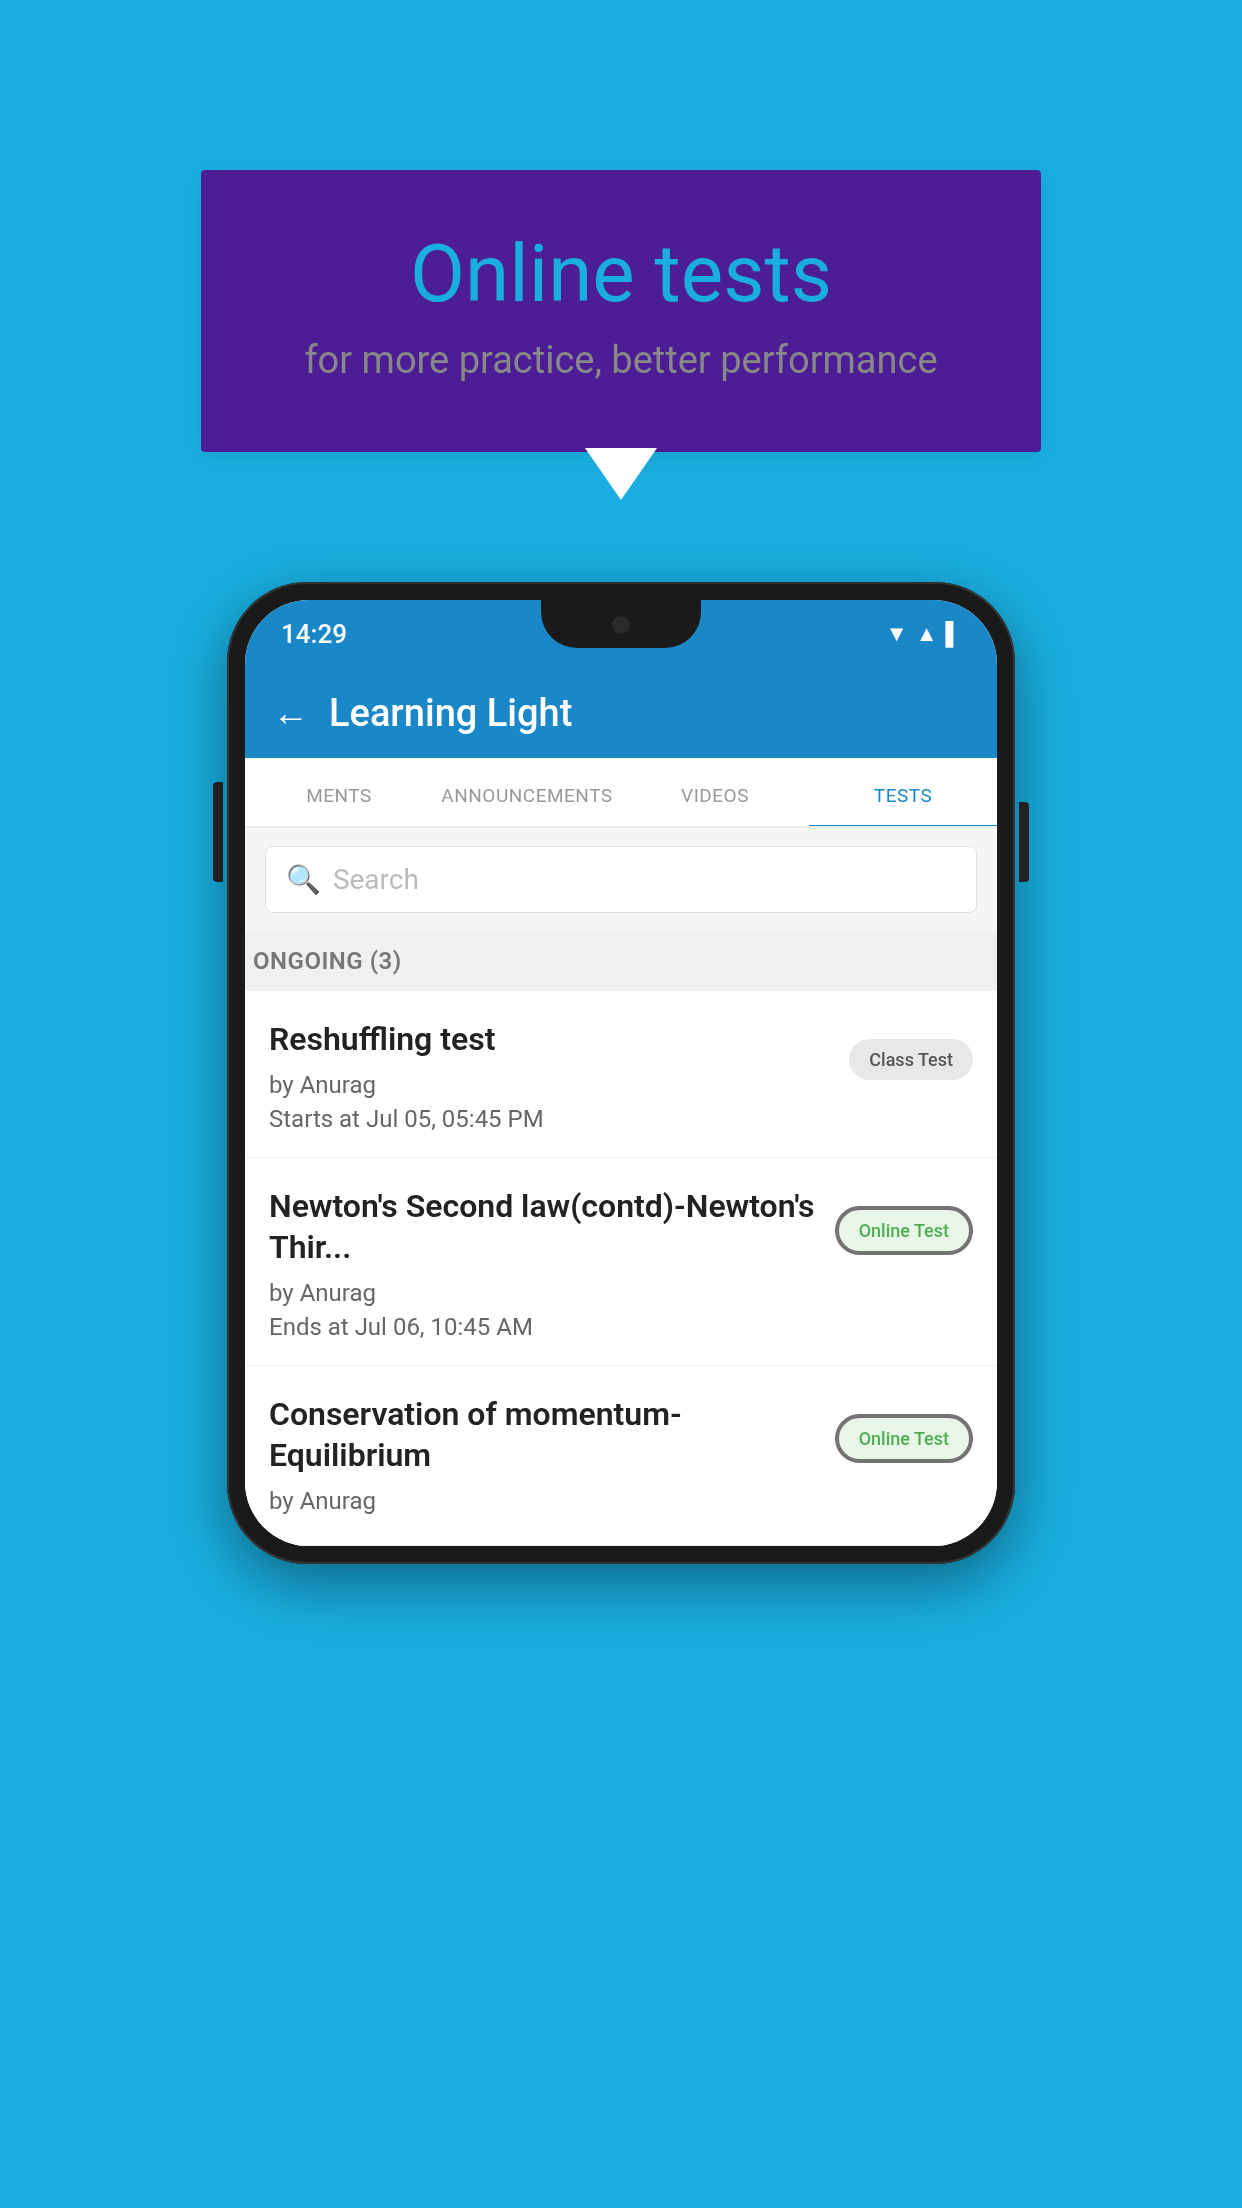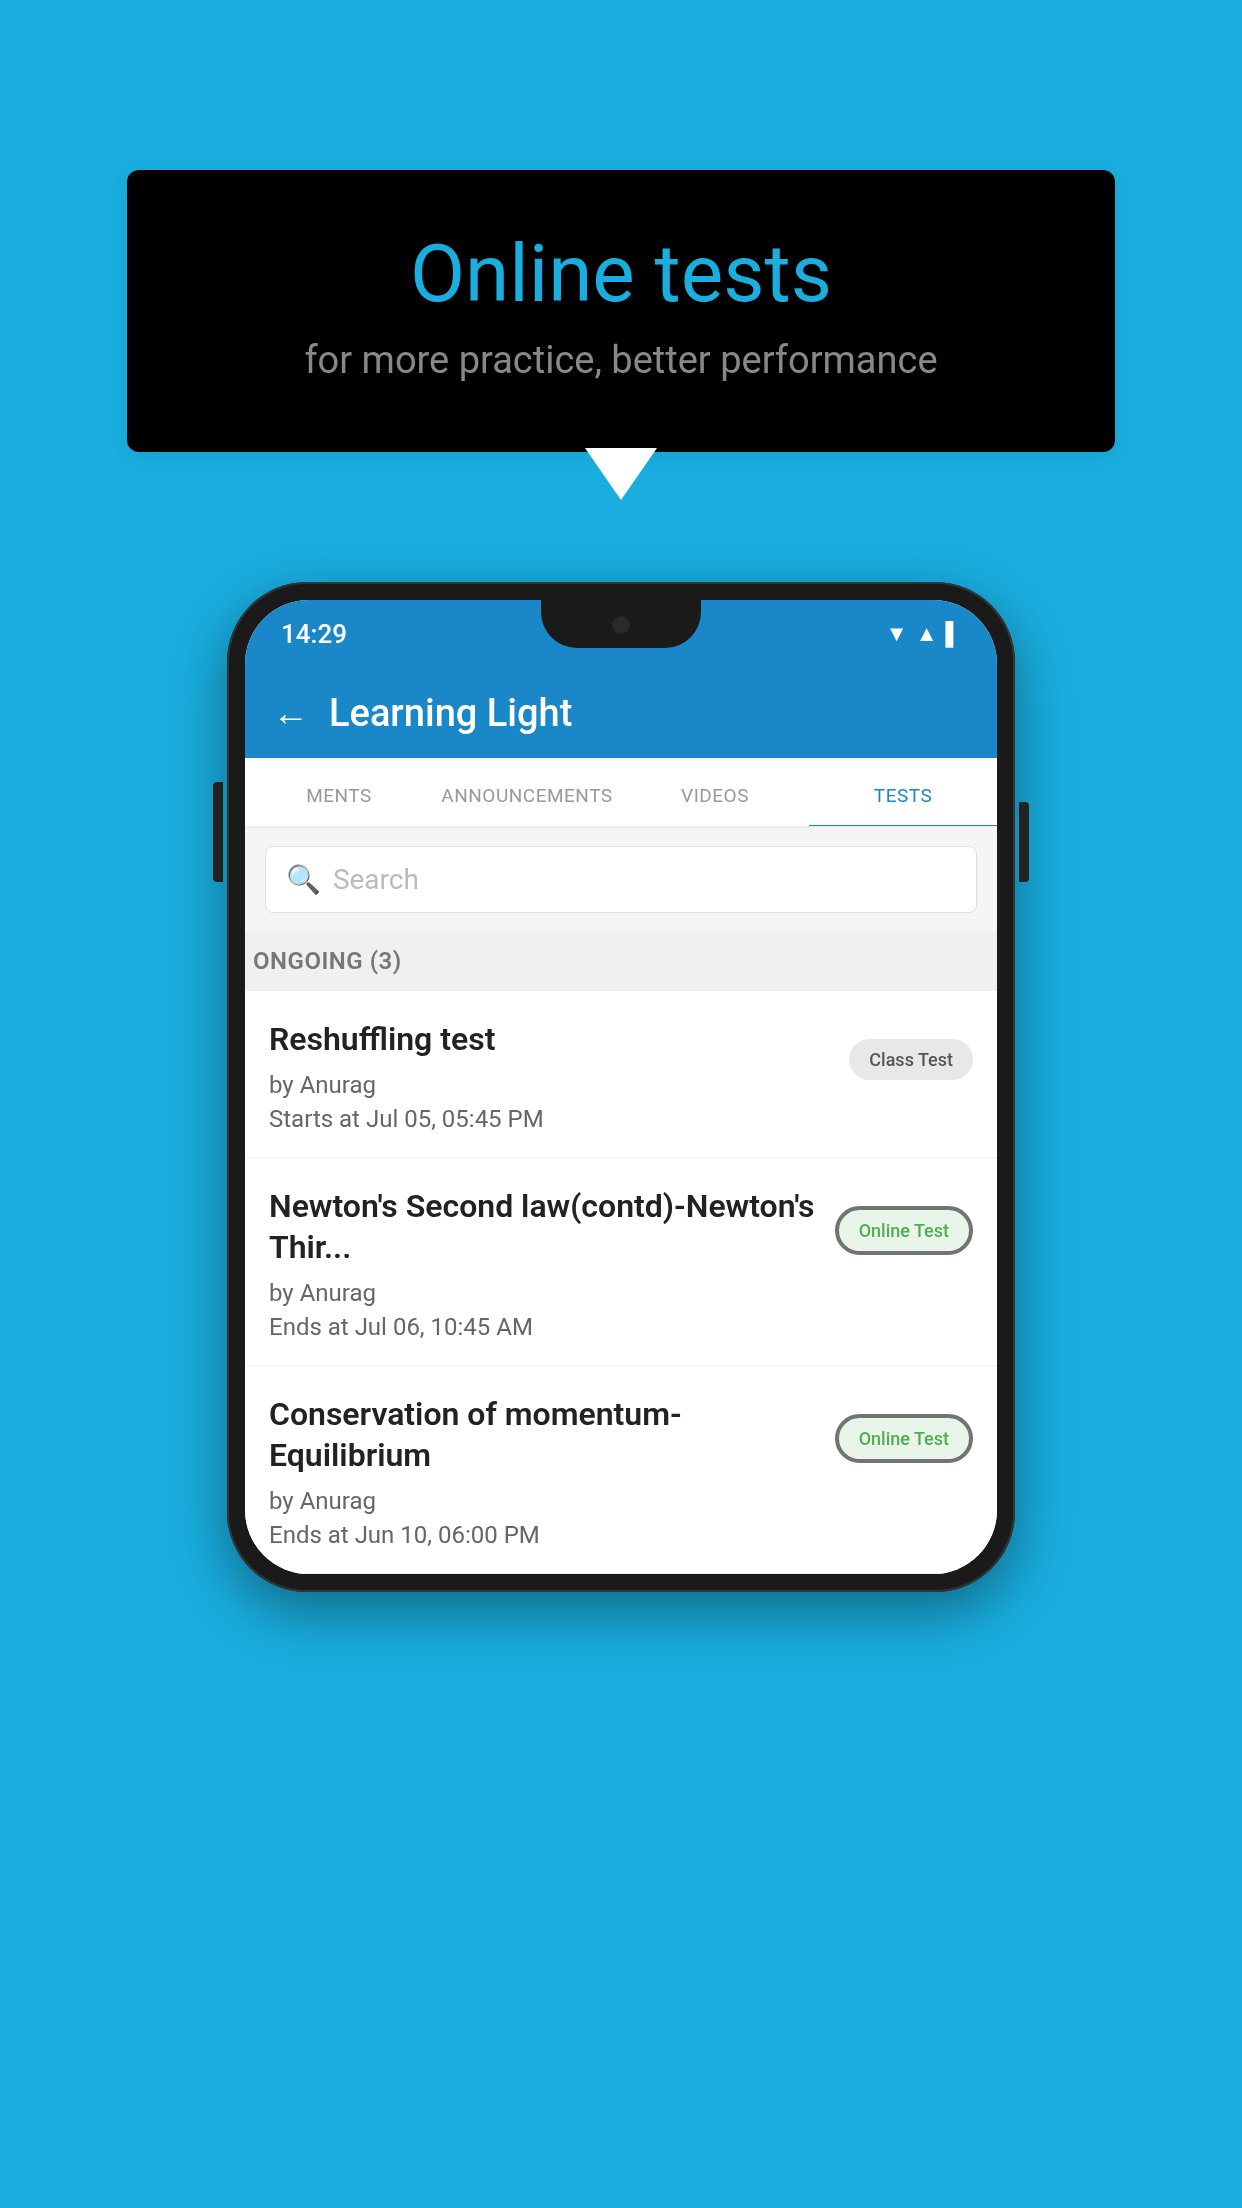--- a/index.html
+++ b/index.html
@@ -11,24 +11,24 @@
       font-family: 'Roboto', Arial, sans-serif;
       display: flex;
       flex-direction: column;
       align-items: center;
       position: relative;
       overflow: hidden;
     }
 
     
     .speech-bubble {
-      background: #000000;
-      border-radius: 12px;
+      background: #4c1d95;
+      border-radius: 4px;
       padding: 60px 80px 70px;
-      width: 988px;
+      width: 840px;
       margin-top: 170px;
       text-align: center;
       position: relative;
       box-shadow: 0 4px 20px rgba(0,0,0,0.08);
     }
 
     .speech-bubble::after {
       content: '';
       position: absolute;
       bottom: -48px;
@@ -379,21 +379,20 @@
           <div class="test-by">by Anurag</div>
           <div class="test-date">Ends at  Jul 06, 10:45 AM</div>
         </div>
         <span class="test-badge badge-online">Online Test</span>
       </div>
 
       <div class="test-item">
         <div class="test-info">
           <div class="test-title">Conservation of momentum-Equilibrium</div>
           <div class="test-by">by Anurag</div>
-          <div class="test-date">Ends at  Jun 10, 06:00 PM</div>
         </div>
         <span class="test-badge badge-online">Online Test</span>
       </div>
 
 
     </div>
   </div>
 </div>
 
 </body></html>

